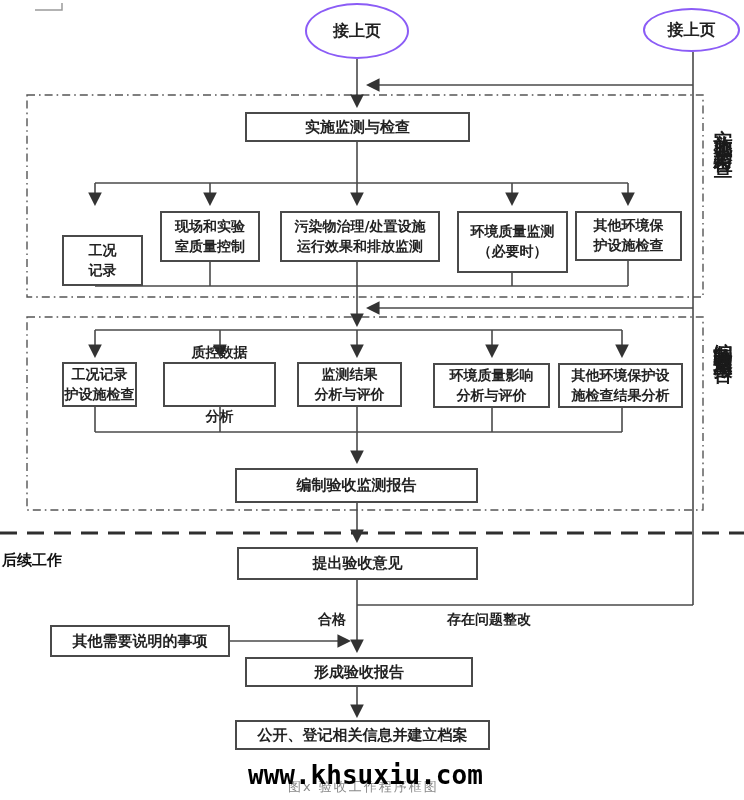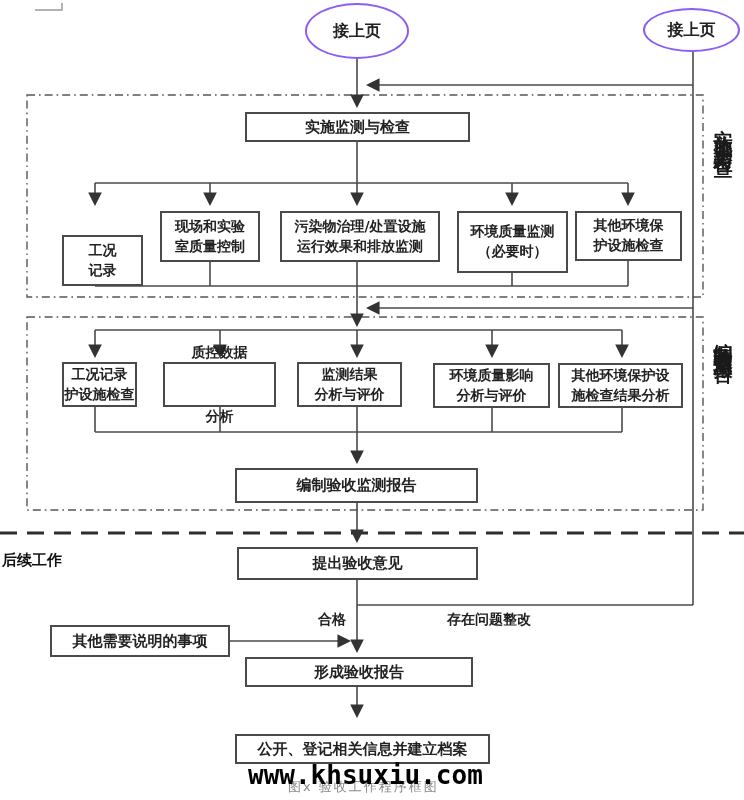--- a/index.html
+++ b/index.html
@@ -170,21 +170,21 @@
   <div class="plainlabel" style="left:447px;top:611px;">存在问题整改</div>
 
   <div class="box wide" style="left:50px;top:625px;width:180px;height:32px;">
     <span>其他需要说明的事项</span>
   </div>
 
   <div class="box wide" style="left:245px;top:657px;width:228px;height:30px;">
     <span>形成验收报告</span>
   </div>
 
-  <div class="box wide" style="left:235px;top:720px;width:255px;height:30px;margin-top:14px;">
+  <div class="box wide" style="left:235px;top:720px;width:255px;height:30px;">
     <span>公开、登记相关信息并建立档案</span>
   </div>
 
   <div class="vlabel s1" style="left:711px;top:114px;height:178px;">实施监测与检查</div>
   <div class="vlabel s2" style="left:711px;top:327px;height:185px;">编制验收监测报告</div>
 
   <div class="caption" style="left:288px;top:778px;">图x 验收工作程序框图</div>
   <div class="watermark" style="left:248px;top:760px;">www.khsuxiu.com</div>
 
 </div>

